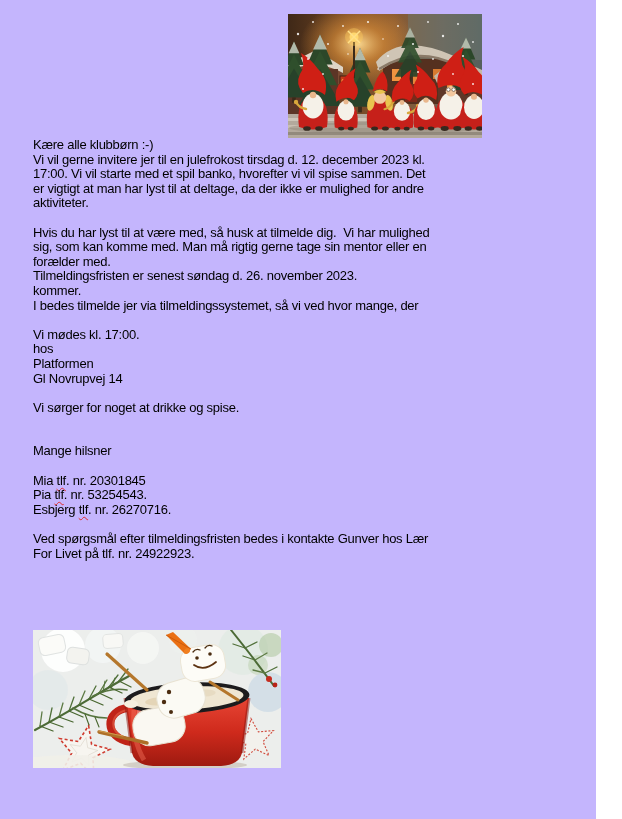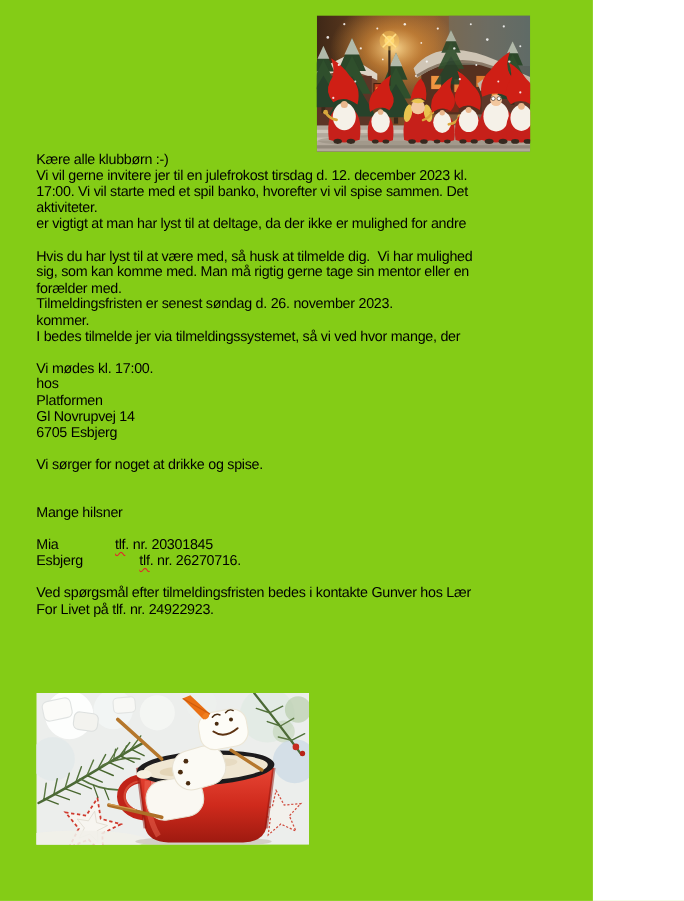--- a/index.html
+++ b/index.html
@@ -1,38 +1,37 @@
 <!DOCTYPE html>
 <html><head>
 <meta charset="utf-8">
 <style>
   html,body{margin:0;padding:0}
   body{background:#ffffff}
   .page{
-    position:relative;width:539px;height:819px;background:#84cc16;
+    position:relative;width:596px;height:819px;background:#c4b5fd;
     overflow:hidden;color:#000;
     font-family:"Liberation Sans","DejaVu Sans",sans-serif;
   }
   figure{margin:0;position:absolute;padding:0}
   figure svg{display:block;width:100%;height:100%}
   .img-top{left:288px;top:14px;width:194px;height:124px}
   .img-bottom{left:33px;top:630px;width:248px;height:138px}
   .letter{
     position:absolute;left:33px;top:138px;
     font-size:13px;line-height:14.6px;letter-spacing:-0.25px;
   }
   .line{white-space:pre;height:14.6px}
   .sq{
     text-decoration-line:underline;
     text-decoration-style:wavy;
     text-decoration-color:#e02b2b;
     text-decoration-thickness:1px;
     text-underline-offset:2px;
     text-decoration-skip-ink:none;
-    margin-left:48px;
   }
 </style>
 </head>
 <body>
 
 <div class="page">
 
   <figure class="img-top" aria-label="Row of gnomes with red hats and white beards in front of snowy lit cottages and Christmas trees">
     <svg viewBox="0 0 194 124" preserveAspectRatio="none">
       <defs>
@@ -171,42 +170,42 @@
         <circle cx="15" cy="75" r="1"></circle>
           <circle cx="185" cy="70" r="1"></circle>
       </g>
     </svg>
   </figure>
 
   <div class="letter">
       <div class="line"><span>Kære alle klubbørn :-)</span></div>
       <div class="line"><span>Vi vil gerne invitere jer til en julefrokost tirsdag d. 12. december 2023 kl.</span></div>
       <div class="line"><span>17:00. Vi vil starte med et spil banko, hvorefter vi vil spise sammen. Det</span></div>
+      <div class="line"><span>er vigtigt at man har lyst til at deltage, da der ikke er mulighed for andre</span></div>
       <div class="line"><span>aktiviteter.</span></div>
-      <div class="line"><span>er vigtigt at man har lyst til at deltage, da der ikke er mulighed for andre</span></div>
       <div class="line">&nbsp;</div>
       <div class="line"><span>Hvis du har lyst til at være med, så husk at tilmelde dig.  Vi har mulighed</span></div>
       <div class="line"><span>sig, som kan komme med. Man må rigtig gerne tage sin mentor eller en</span></div>
       <div class="line"><span>forælder med.</span></div>
       <div class="line"><span>Tilmeldingsfristen er senest søndag d. 26. november 2023.</span></div>
       <div class="line"><span>kommer.</span></div>
       <div class="line"><span>I bedes tilmelde jer via tilmeldingssystemet, så vi ved hvor mange, der</span></div>
       <div class="line">&nbsp;</div>
       <div class="line"><span>Vi mødes kl. 17:00.</span></div>
       <div class="line"><span>hos</span></div>
       <div class="line"><span>Platformen</span></div>
       <div class="line"><span>Gl Novrupvej 14</span></div>
-      <div class="line"><span>6705 Esbjerg</span></div>
       <div class="line">&nbsp;</div>
       <div class="line"><span>Vi sørger for noget at drikke og spise.</span></div>
       <div class="line">&nbsp;</div>
       <div class="line">&nbsp;</div>
       <div class="line"><span>Mange hilsner</span></div>
       <div class="line">&nbsp;</div>
       <div class="line"><span>Mia </span><span class="sq">tlf</span><span>. nr. 20301845</span></div>
+      <div class="line"><span>Pia </span><span class="sq">tlf</span><span>. nr. 53254543.</span></div>
       <div class="line"><span>Esbjerg </span><span class="sq">tlf</span><span>. nr. 26270716.</span></div>
       <div class="line">&nbsp;</div>
       <div class="line"><span>Ved spørgsmål efter tilmeldingsfristen bedes i kontakte Gunver hos Lær</span></div>
       <div class="line"><span>For Livet på tlf. nr. 24922923.</span></div>
     </div>
 
   <figure class="img-bottom" aria-label="Marshmallow snowman with pretzel-stick arms relaxing in a red mug of hot chocolate beside pine branches and star ornaments">
     <svg viewBox="0 0 248 138" preserveAspectRatio="none">
       <defs>
         <linearGradient id="mug" x1="0" y1="0" x2="0" y2="1">

